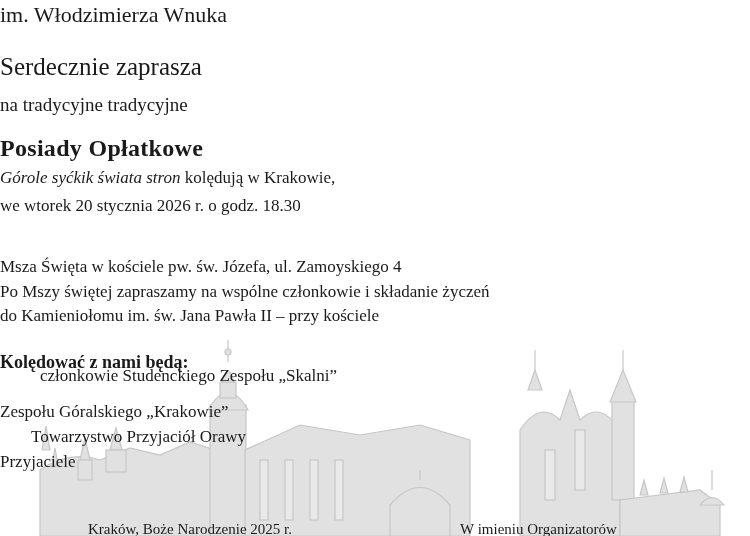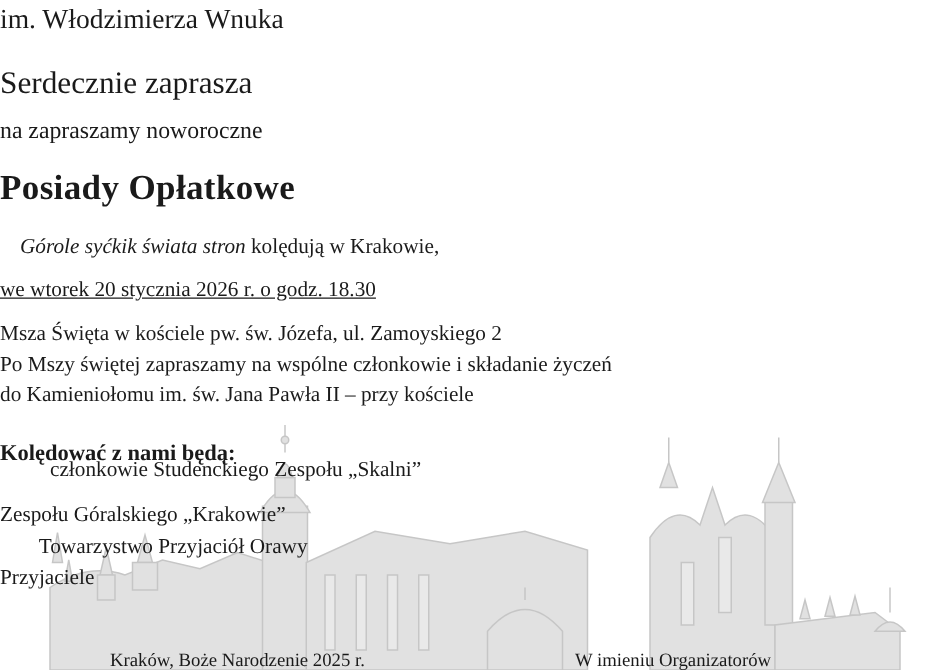--- a/index.html
+++ b/index.html
@@ -36,23 +36,23 @@
       left: 0;
       width: 715px;
       text-align: left;
       z-index: 1;
       white-space: nowrap;
       font-family: "Liberation Serif", "DejaVu Serif", serif;
     }
     .l-sub { top: 2px; font-size: 22px; }
     .l-invite { top: 53px; font-size: 25px; }
     .l-trad { top: 94px; font-size: 19px; }
-    .l-title { top: 135px; font-size: 28px; font-weight: bold; letter-spacing: 0.3px; }
-    .l-event1 { top: 187px; font-size: 17px; padding-left: 16px; }
-    .l-event2 { top: 222px; font-size: 17px; text-decoration: underline; }
+    .l-title { top: 135px; font-size: 24px; font-weight: bold; letter-spacing: 0.3px; }
+    .l-event1 { top: 168px; font-size: 17px; }
+    .l-event2 { top: 196px; font-size: 17px; }
     .l-mass1 { top: 257px; font-size: 17px; }
     .l-mass2 { top: 282px; font-size: 17px; }
     .l-mass3 { top: 306px; font-size: 17px; }
     .l-perf-h { top: 352px; font-size: 18px; font-weight: bold; }
     .l-perf { font-size: 17px; }
     .l-perf.p0 { top: 366px; padding-left: 40px; }
     .l-perf.p1 { top: 402px; }
     .l-perf.p2 { top: 427px; margin-left: 31px; }
     .l-perf.p3 { top: 452px; }
     .footer-left {
@@ -122,27 +122,27 @@
       <path d="M640 165 L644 150 L648 165 Z"></path>
       <path d="M660 163 L664 148 L668 163 Z"></path>
       <path d="M680 162 L684 147 L688 162 Z"></path>
       <path d="M700 175 Q712 160 724 175 Z"></path>
       <line x1="712" y1="140" x2="712" y2="160"></line>
     </g>
   </svg>
 
   <div class="line l-sub">im. Włodzimierza Wnuka</div>
   <div class="line l-invite">Serdecznie zaprasza</div>
-  <div class="line l-trad">na zapraszamy noworoczne</div>
+  <div class="line l-trad">na tradycyjne tradycyjne</div>
   <div class="line l-title">Posiady Opłatkowe</div>
 
   <div class="line l-event1"><em>Górole syćkik świata stron</em><span> kolędują w Krakowie,</span></div>
   <div class="line l-event2">we wtorek 20 stycznia 2026 r. o godz. 18.30</div>
 
-  <div class="line l-mass1">Msza Święta w kościele pw. św. Józefa, ul. Zamoyskiego 2</div>
+  <div class="line l-mass1">Msza Święta w kościele pw. św. Józefa, ul. Zamoyskiego 4</div>
   <div class="line l-mass2">Po Mszy świętej zapraszamy na wspólne członkowie i składanie życzeń</div>
   <div class="line l-perf-h">Kolędować z nami będą:</div>
 
   <div class="line l-mass3">do Kamieniołomu im. św. Jana Pawła II – przy kościele</div>
   <div class="line l-perf p0">członkowie Studenckiego Zespołu „Skalni”</div>
   <div class="line l-perf p1">Zespołu Góralskiego „Krakowie”</div>
   <div class="line l-perf p2">Towarzystwo Przyjaciół Orawy</div>
   <div class="line l-perf p3">Przyjaciele</div>
 
   <div class="footer-left">Kraków, Boże Narodzenie 2025 r.</div>

